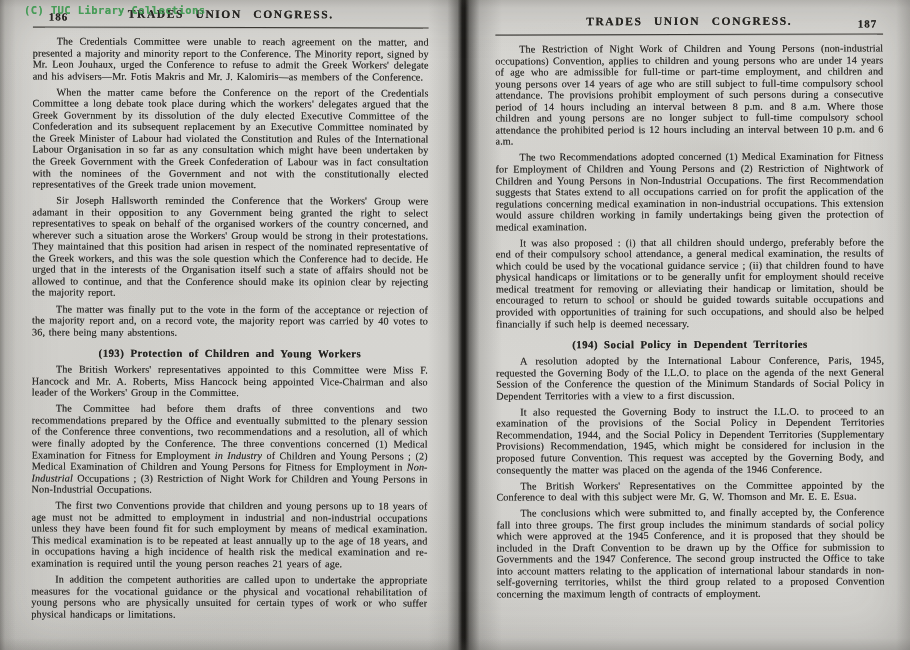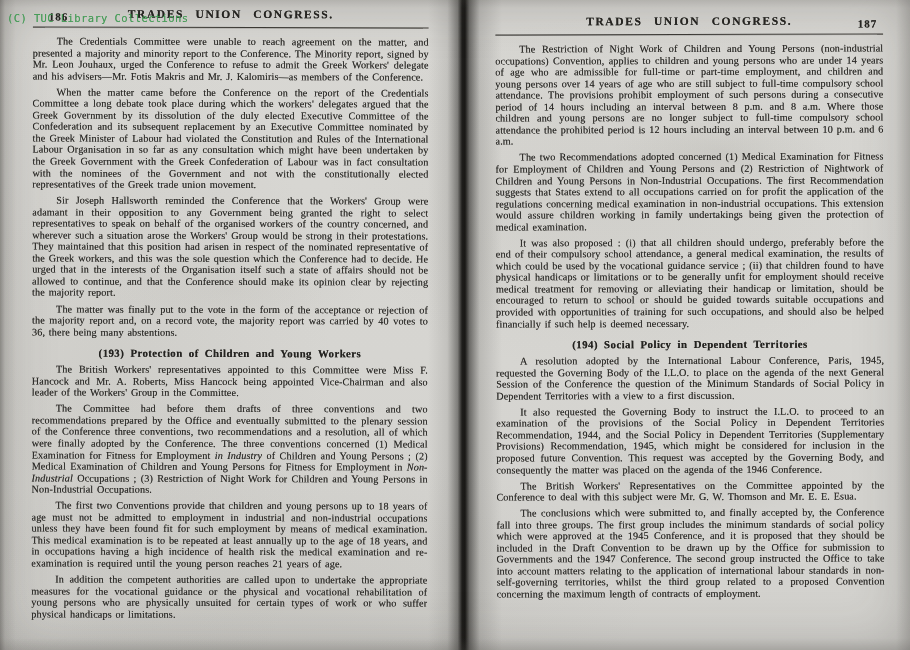--- a/index.html
+++ b/index.html
@@ -61,24 +61,24 @@
     margin:0 0 4.5px 0;text-indent:24px;
     font-size:10.2px;line-height:11.55px;letter-spacing:0.12px;word-spacing:1.1px;
     text-shadow:0 0 0.55px rgba(43,42,39,0.65);
   }
   .body h3{
     margin:9px 0 5px 0;text-align:center;font-size:10.8px;line-height:12px;
     letter-spacing:0.45px;word-spacing:3px;color:#242320;
     text-shadow:0 0 0.6px rgba(36,35,32,0.8);
   }
   .watermark{
-    position:absolute;left:7px;top:4px;z-index:6;
+    position:absolute;left:24px;top:4px;z-index:6;
     font-family:"DejaVu Sans Mono","Liberation Mono",monospace;
-    font-weight:normal;font-size:10.5px;letter-spacing:0.4px;
-    color:#3d9950;opacity:0.92;text-shadow:0 0 0.5px rgba(61,153,80,0.7);margin-top:8px;
+    font-weight:bold;font-size:10.5px;letter-spacing:0.4px;
+    color:#3d9950;opacity:0.92;text-shadow:0 0 0.5px rgba(61,153,80,0.7);
   }
   
   .smudge{position:absolute;z-index:1;pointer-events:none;border-radius:50%;}
   .s1{left:610px;top:120px;width:220px;height:60px;background:radial-gradient(ellipse,rgba(120,118,108,0.10),transparent 70%);}
   .s2{left:560px;top:430px;width:260px;height:90px;background:radial-gradient(ellipse,rgba(120,118,108,0.09),transparent 70%);}
   .s3{left:90px;top:250px;width:280px;height:80px;background:radial-gradient(ellipse,rgba(125,122,112,0.07),transparent 70%);}
 </style>
 </head>
 <body>
 

